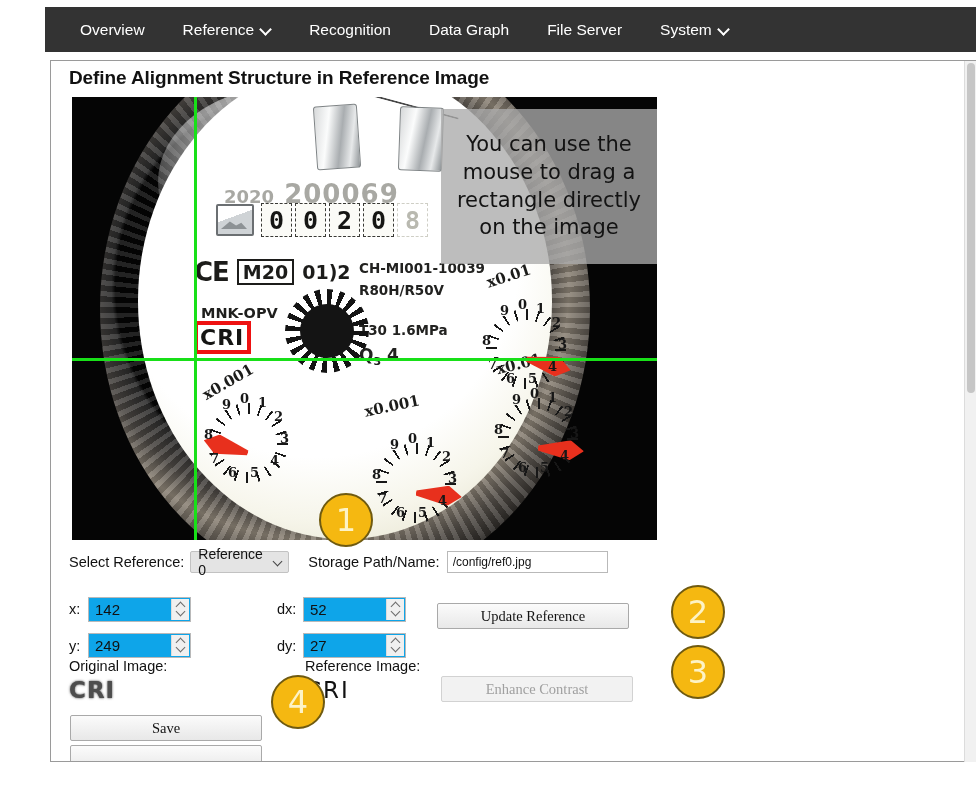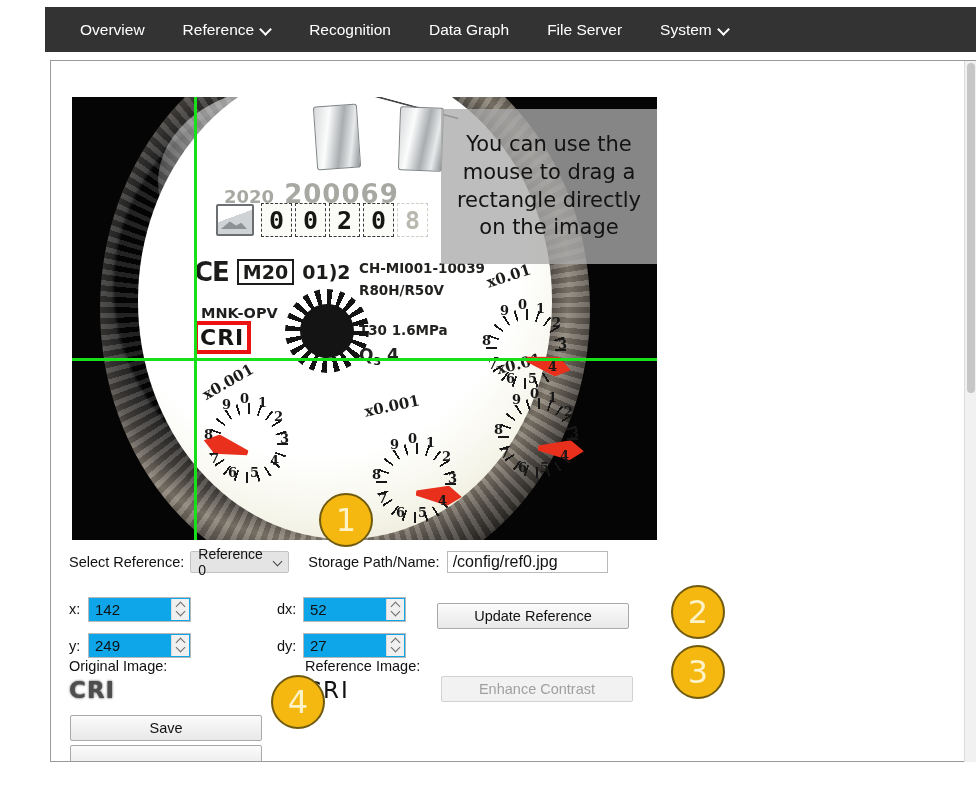--- a/index.html
+++ b/index.html
@@ -425,21 +425,21 @@
     left: 0; top: 0;
     width: 6px; height: 6px;
     border-right: 1.6px solid #444;
     border-bottom: 1.6px solid #444;
     transform: rotate(45deg);
   }
   .txtfield {
     height: 22px;
     border: 1px solid #b9b9b9;
     background: #ffffff;
-    font-size: 16px;
+    font-size: 12px;
     color: #111111;
     padding: 0 5px;
     box-sizing: border-box;
     font-family: "Liberation Sans", sans-serif;
     outline: none;
   }
   .numfield {
     position: relative;
     width: 103px; height: 25px;
     border: 1px solid #b9b9b9;
@@ -476,21 +476,21 @@
   }
   .spinner::before { top: 4px; transform: rotate(45deg); }
   .spinner::after  { top: 9px; transform: rotate(225deg); }
 
   .btn {
     background: linear-gradient(#fbfbfb, #e8e8e8);
     border: 1px solid #a9a9a9;
     border-radius: 2px;
     font-size: 14.5px;
     color: #121212;
-    font-family: Liberation Sans, sans-serif;
+    font-family: Liberation Serif, serif;
     cursor: pointer;
     display: flex;
     align-items: center;
     justify-content: center;
     box-sizing: border-box;
   }
   .btn.disabled {
     color: #a0a0a0;
     border-color: #d2d2d2;
     background: #f2f2f2;
@@ -549,20 +549,21 @@
     </div>
     <div class="nav-item">
       <span>System</span>
       <span class="caret"></span>
     </div>
   </nav>
 
   <div class="panel">
     <div class="panel-inner">
 
+      <div class="page-title">Define Alignment Structure in Reference Image</div>
 
       <div class="meter-wrap">
         <div class="meter-photo">
           <div class="bezel"></div>
           <div class="bezel-texture"></div>
           <div class="brass-ring"></div>
           <div class="dial-face"></div>
           <div class="dial-gloss"></div>
 
           <div class="wire"></div>

